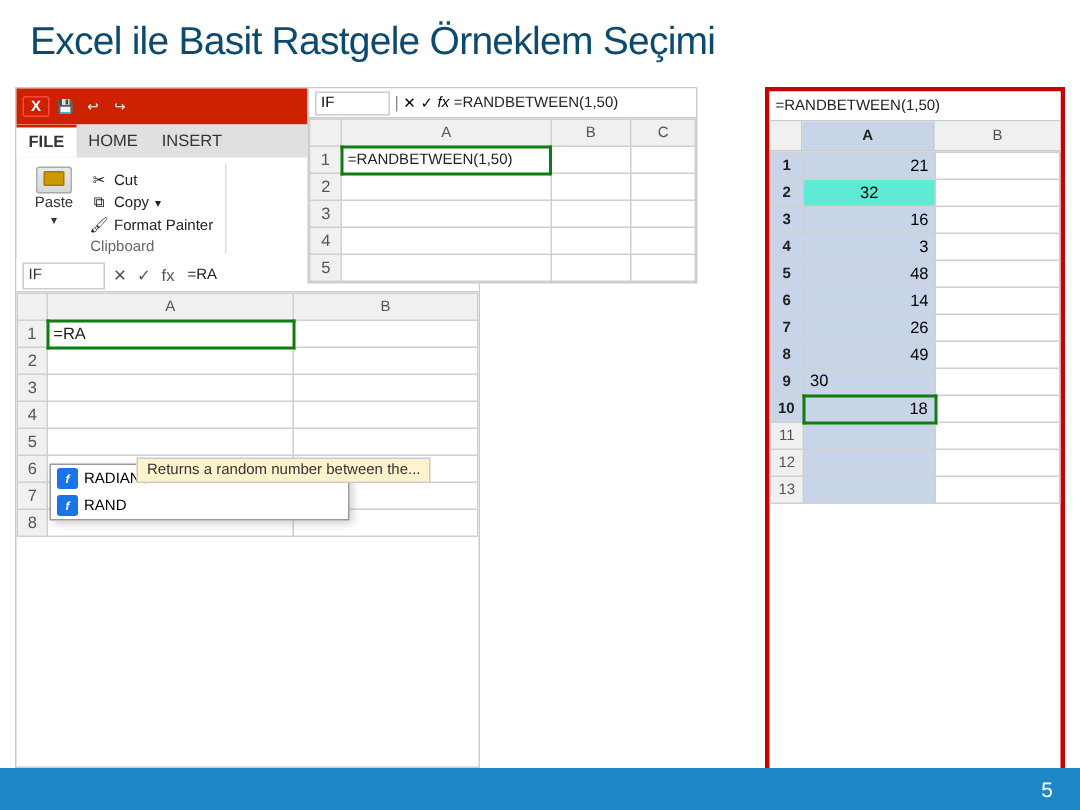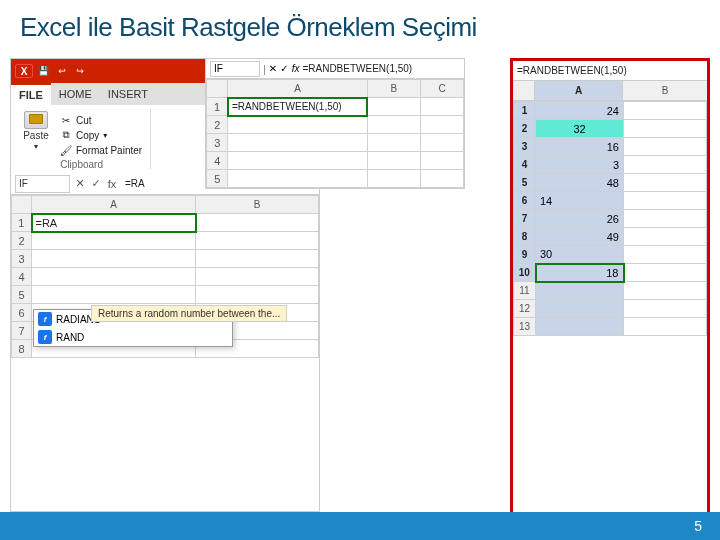--- a/index.html
+++ b/index.html
@@ -552,21 +552,21 @@
     <div style="display:flex; background:#f0f0f0; border-bottom:1px solid #ccc; height:20px;">
       <div style="width:22px; border-right:1px solid #ccc; display:flex; align-items:center; justify-content:center; font-size:10px; color:#555;"></div>
       <div style="width:88px; border-right:1px solid #ccc; display:flex; align-items:center; justify-content:center; font-size:10px; font-weight:bold; color:#222; background:#c8d4e8;">A</div>
       <div style="flex:1; display:flex; align-items:center; justify-content:center; font-size:10px; color:#555;">B</div>
     </div>
 
     <table style="border-collapse:collapse; width:100%; font-size:11px;">
       <tbody id="right-grid-body">
           <tr>
             <td style="background: rgb(200, 212, 232); text-align: center; font-size: 10px; color: rgb(34, 34, 34); width: 22px; border: 1px solid rgb(208, 208, 208); height: 18px; font-weight: bold;">1</td>
-            <td style="text-align: right; width: 88px; border: 1px solid rgb(208, 208, 208); height: 18px; padding: 0px 4px; background: rgb(200, 212, 232);">24</td>
+            <td style="text-align: right; width: 88px; border: 1px solid rgb(208, 208, 208); height: 18px; padding: 0px 4px; background: rgb(200, 212, 232);">21</td>
             <td style="text-align: right; flex: 1 1 0%; border: 1px solid rgb(208, 208, 208); height: 18px; padding: 0px 4px;"></td>
           </tr>
           <tr>
             <td style="background: rgb(200, 212, 232); text-align: center; font-size: 10px; color: rgb(34, 34, 34); width: 22px; border: 1px solid rgb(208, 208, 208); height: 18px; font-weight: bold;">2</td>
             <td style="text-align: center; width: 88px; border: 1px solid rgb(208, 208, 208); height: 18px; padding: 0px 4px; background: #5eead4;">32</td>
             <td style="text-align: right; flex: 1 1 0%; border: 1px solid rgb(208, 208, 208); height: 18px; padding: 0px 4px;"></td>
           </tr>
           <tr>
             <td style="background: rgb(200, 212, 232); text-align: center; font-size: 10px; color: rgb(34, 34, 34); width: 22px; border: 1px solid rgb(208, 208, 208); height: 18px; font-weight: bold;">3</td>
             <td style="text-align: right; width: 88px; border: 1px solid rgb(208, 208, 208); height: 18px; padding: 0px 4px; background: rgb(200, 212, 232);">16</td>
@@ -577,21 +577,21 @@
             <td style="text-align: right; width: 88px; border: 1px solid rgb(208, 208, 208); height: 18px; padding: 0px 4px; background: rgb(200, 212, 232);">3</td>
             <td style="text-align: right; flex: 1 1 0%; border: 1px solid rgb(208, 208, 208); height: 18px; padding: 0px 4px;"></td>
           </tr>
           <tr>
             <td style="background: rgb(200, 212, 232); text-align: center; font-size: 10px; color: rgb(34, 34, 34); width: 22px; border: 1px solid rgb(208, 208, 208); height: 18px; font-weight: bold;">5</td>
             <td style="text-align: right; width: 88px; border: 1px solid rgb(208, 208, 208); height: 18px; padding: 0px 4px; background: rgb(200, 212, 232);">48</td>
             <td style="text-align: right; flex: 1 1 0%; border: 1px solid rgb(208, 208, 208); height: 18px; padding: 0px 4px;"></td>
           </tr>
           <tr>
             <td style="background: rgb(200, 212, 232); text-align: center; font-size: 10px; color: rgb(34, 34, 34); width: 22px; border: 1px solid rgb(208, 208, 208); height: 18px; font-weight: bold;">6</td>
-            <td style="width: 88px; border: 1px solid rgb(208, 208, 208); height: 18px; padding: 0px 4px; background: rgb(200, 212, 232);">14</td>
+            <td style="text-align: right; width: 88px; border: 1px solid rgb(208, 208, 208); height: 18px; padding: 0px 4px; background: rgb(200, 212, 232);">14</td>
             <td style="text-align: right; flex: 1 1 0%; border: 1px solid rgb(208, 208, 208); height: 18px; padding: 0px 4px;"></td>
           </tr>
           <tr>
             <td style="background: rgb(200, 212, 232); text-align: center; font-size: 10px; color: rgb(34, 34, 34); width: 22px; border: 1px solid rgb(208, 208, 208); height: 18px; font-weight: bold;">7</td>
             <td style="text-align: right; width: 88px; border: 1px solid rgb(208, 208, 208); height: 18px; padding: 0px 4px; background: rgb(200, 212, 232);">26</td>
             <td style="text-align: right; flex: 1 1 0%; border: 1px solid rgb(208, 208, 208); height: 18px; padding: 0px 4px;"></td>
           </tr>
           <tr>
             <td style="background: rgb(200, 212, 232); text-align: center; font-size: 10px; color: rgb(34, 34, 34); width: 22px; border: 1px solid rgb(208, 208, 208); height: 18px; font-weight: bold;">8</td>
             <td style="text-align: right; width: 88px; border: 1px solid rgb(208, 208, 208); height: 18px; padding: 0px 4px; background: rgb(200, 212, 232);">49</td>

